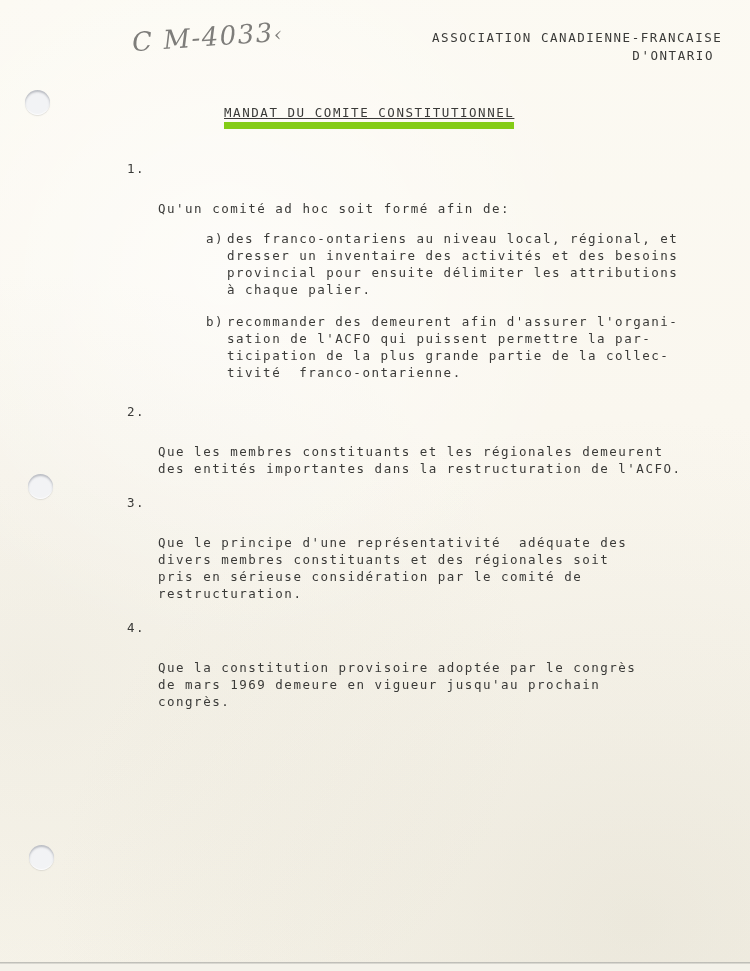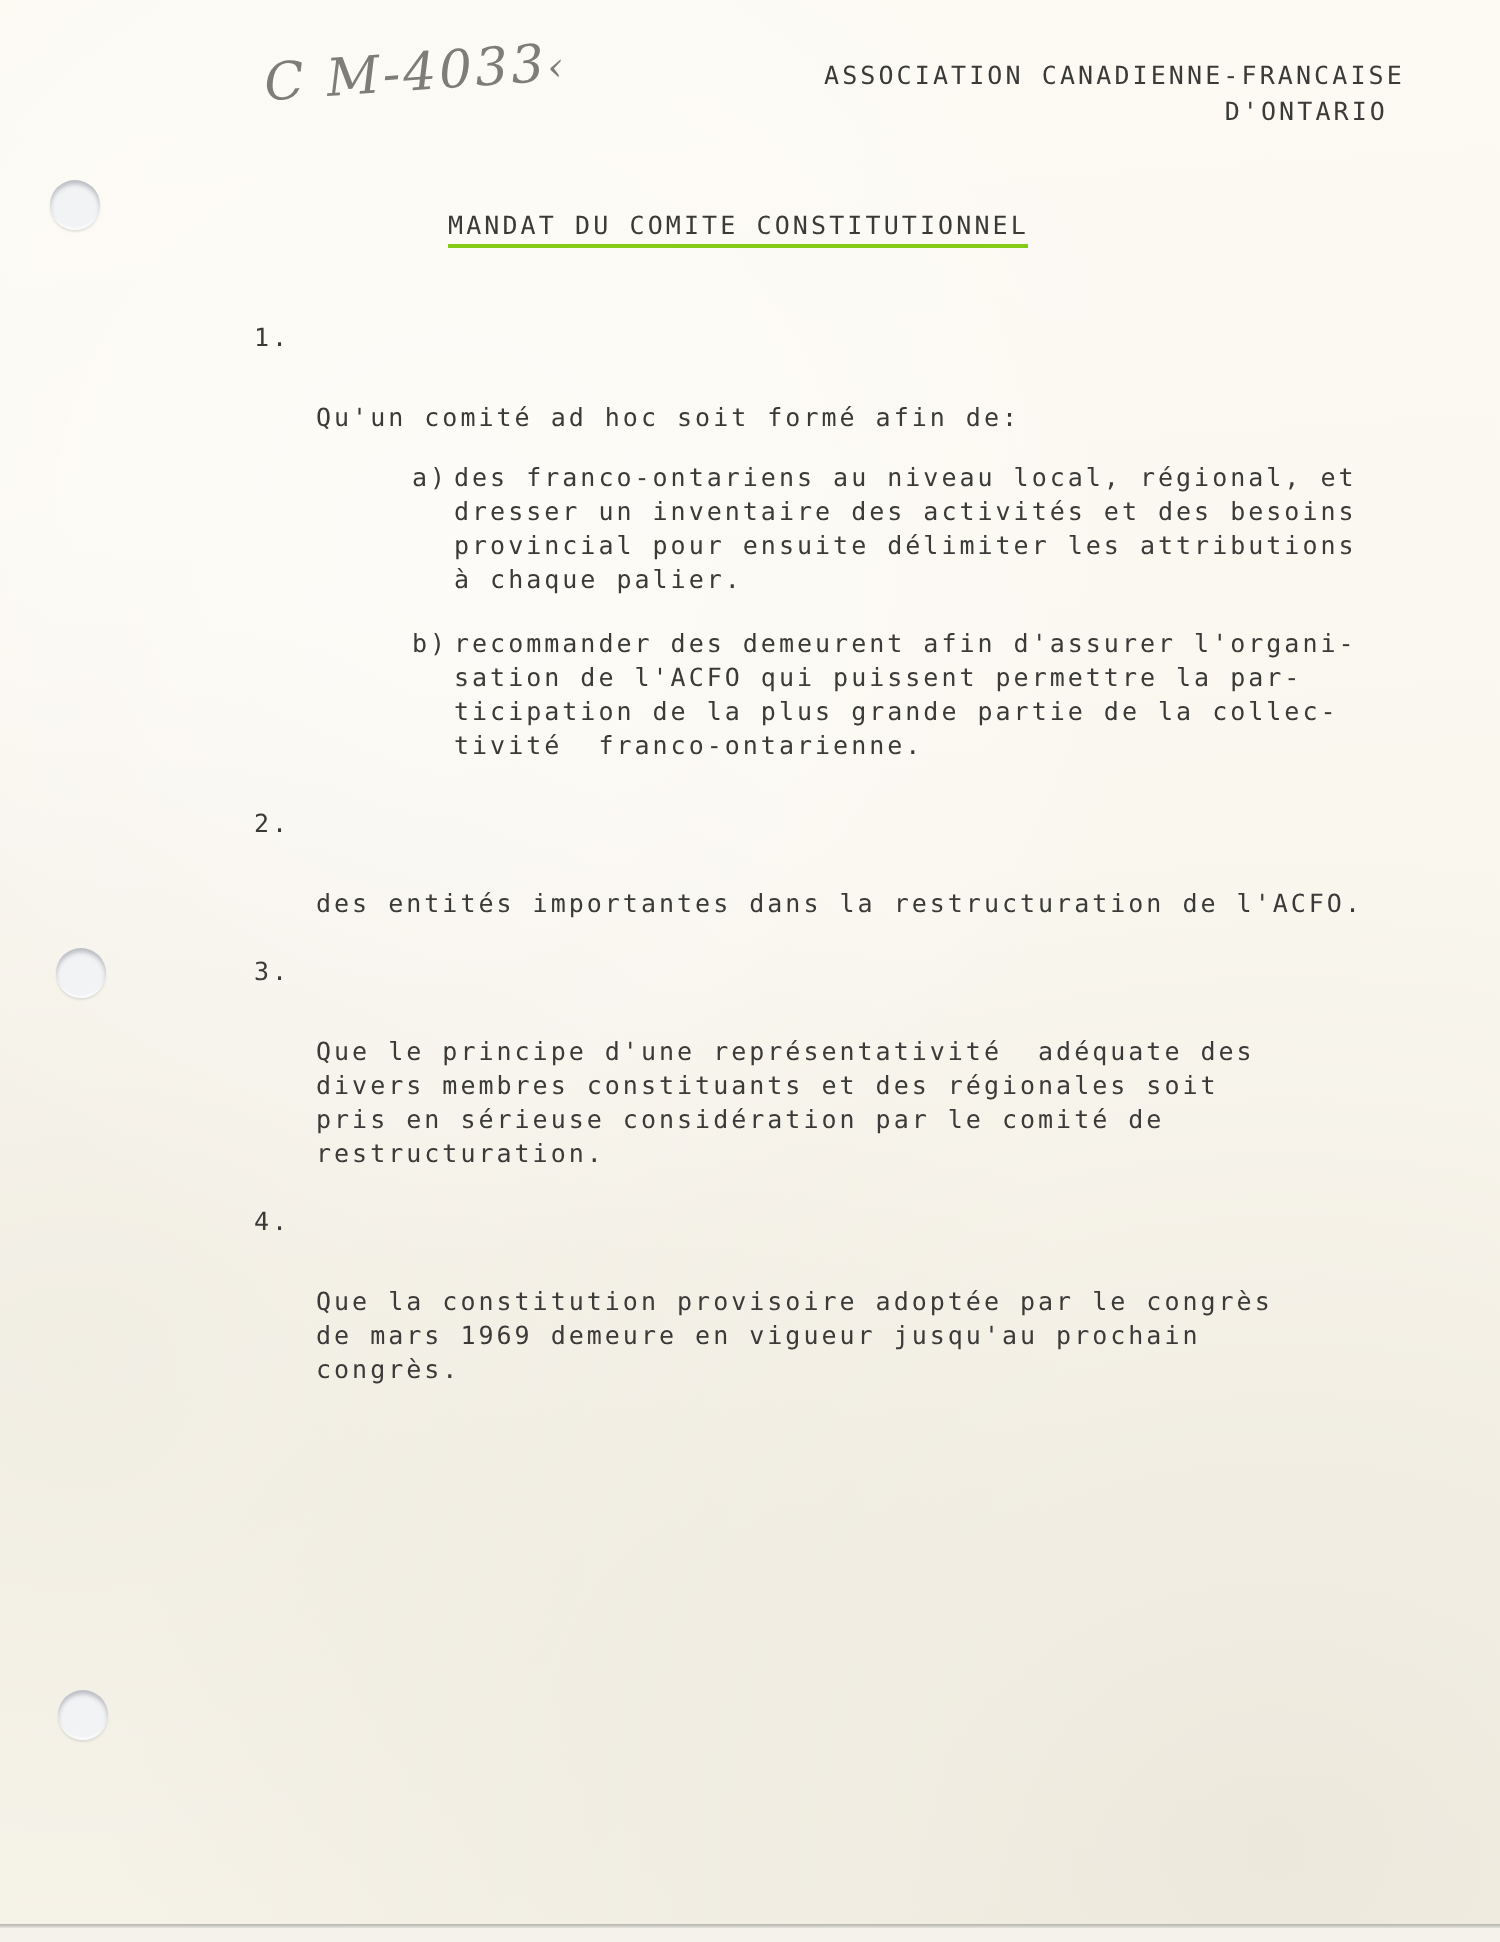--- a/index.html
+++ b/index.html
@@ -76,21 +76,21 @@
     opacity: 0.88;
   }
   .handwriting .tail {
     font-size: 20px;
     letter-spacing: 0;
   }
 
   
   .org-header {
     position: absolute;
-    left: 412px;
+    left: 432px;
     top: 29px;
     width: 300px;
     font-size: 12.5px;
     letter-spacing: 1.55px;
     line-height: 18px;
     white-space: nowrap;
   }
   .org-header .line-2 {
     text-align: right;
     padding-right: 18px;
@@ -99,22 +99,23 @@
   
   .doc-title {
     position: absolute;
     left: 224px;
     top: 105px;
     font-size: 12.5px;
     letter-spacing: 1.55px;
     white-space: nowrap;
   }
   .doc-title span {
-    border-bottom: 2px solid #84cc16;
+    border-bottom: 7px solid #84cc16;
     padding-bottom: 2px;
+    text-decoration: underline;
   }
 
   
   .body-list {
     position: absolute;
     left: 127px;
     top: 160px;
     width: 600px;
   }
   .item {
@@ -205,20 +206,21 @@
                 <div class="item-line">ticipation de la plus grande partie de la collec-</div>
                 <div class="item-line">tivité  franco-ontarienne.</div>
               </div>
             </div>
           </div>
         </div>
       </div>
       <div class="item">
         <div class="item-marker">2.</div>
         <div class="item-body">
+          <div class="item-line">Que les membres constituants et les régionales demeurent</div>
           <div class="item-line">des entités importantes dans la restructuration de l'ACFO.</div>
         </div>
       </div>
       <div class="item">
         <div class="item-marker">3.</div>
         <div class="item-body">
           <div class="item-line">Que le principe d'une représentativité  adéquate des</div>
           <div class="item-line">divers membres constituants et des régionales soit</div>
           <div class="item-line">pris en sérieuse considération par le comité de</div>
           <div class="item-line">restructuration.</div>

